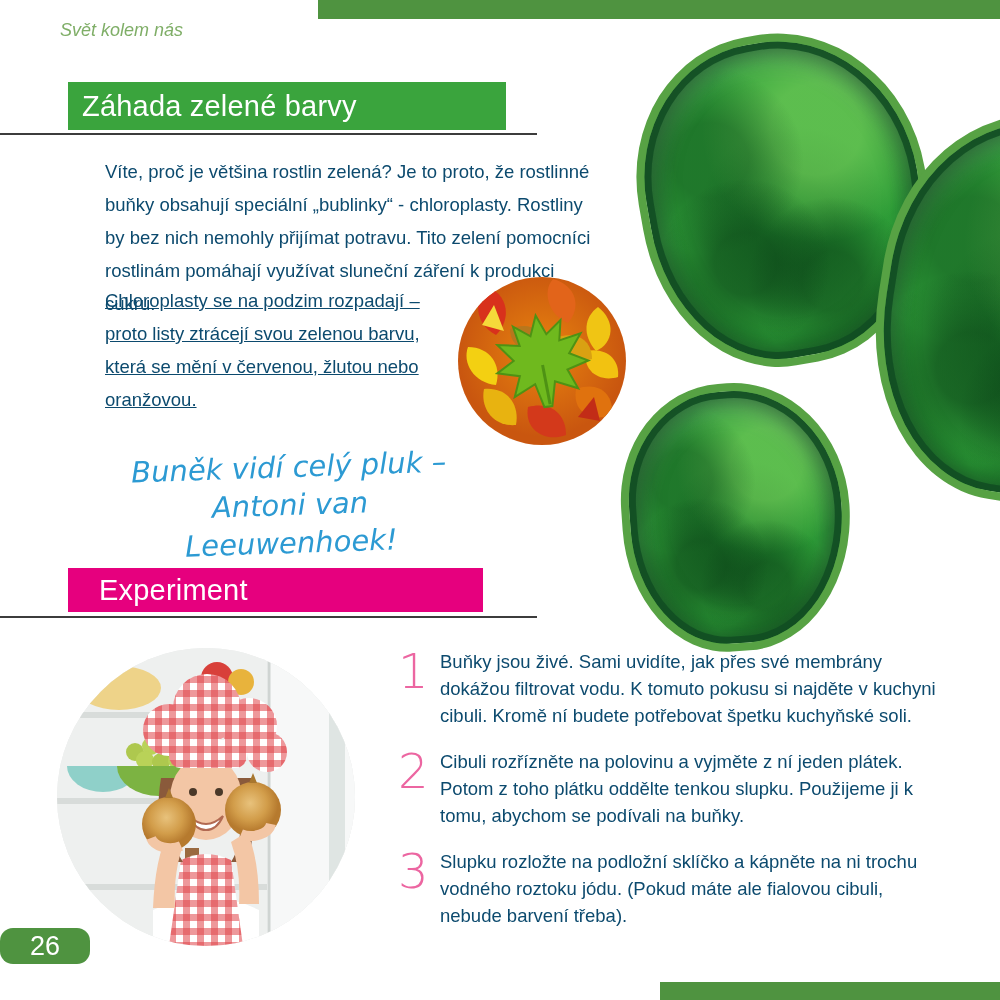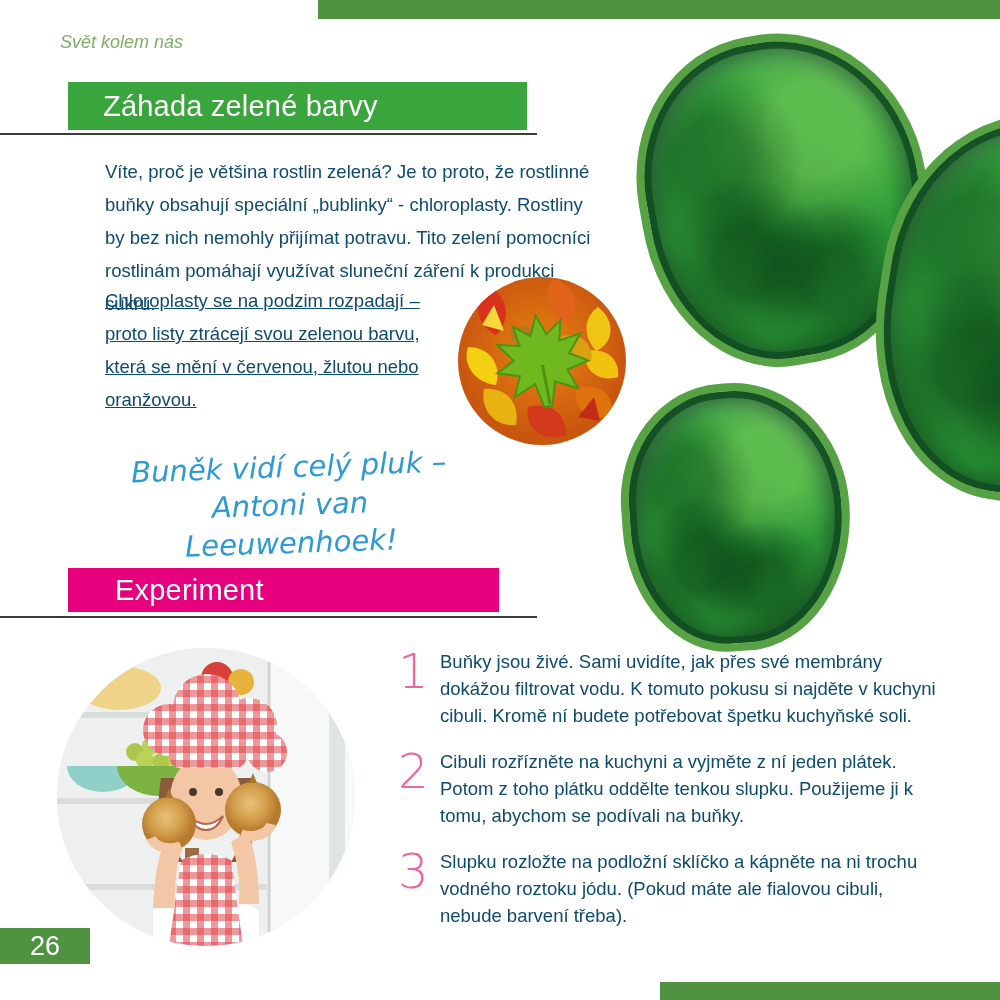--- a/index.html
+++ b/index.html
@@ -9,27 +9,27 @@
     font-family:"Liberation Sans","DejaVu Sans",sans-serif;
     -webkit-font-smoothing:antialiased;
   }
   .abs{position:absolute;}
 
   
   .bar-top{left:318px;top:0;width:682px;height:19px;background:#4f9340;}
   .bar-bottom{left:660px;top:982px;width:340px;height:18px;background:#4f9340;}
 
   
-  .series{left:60px;top:32px;font-size:18px;font-style:italic;color:#7fae67;}
+  .series{left:60px;top:20px;font-size:18px;font-style:italic;color:#7fae67;}
 
   
   .titlebar{height:48px;background:#3aa43d;color:#ffffff;display:flex;align-items:center;}
   .titlebar span{font-size:29px;letter-spacing:.2px;}
-  .titlebar-green{left:68px;top:82px;width:424px;padding-left:35px;}
-  .titlebar-pink{left:68px;top:568px;width:384px;height:44px;background:#e6007e;padding-left:47px;}
+  .titlebar-green{left:68px;top:82px;width:424px;padding-left:14px;}
+  .titlebar-pink{left:68px;top:568px;width:384px;height:44px;background:#e6007e;padding-left:31px;}
   .rule{height:2px;background:#3c3c3c;left:0;}
   .rule1{top:133px;width:537px;}
   .rule2{top:616px;width:537px;}
 
   
   .para{color:#0c4a6e;font-size:18.5px;line-height:33px;}
   .para1{left:105px;top:155px;width:500px;}
   .para2{left:105px;top:284px;width:350px;text-decoration:underline;}
 
   
@@ -54,21 +54,21 @@
     font-family:"DejaVu Sans","Liberation Sans",sans-serif;
   }
   .step-text{color:#0c4a6e;font-size:18.5px;line-height:27px;width:500px;}
   .step1{left:398px;top:648px;}
   .step2{left:398px;top:748px;}
   .step3{left:398px;top:848px;}
 
   
   .pagenum{
     left:0;top:928px;width:90px;height:36px;background:#4f9340;
-    color:#ffffff;font-size:27px;display:flex;align-items:center;justify-content:center;
+    color:#ffffff;font-size:27px;display:flex;align-items:center;justify-content:center;border-radius:13px;
   }
 
   
   .cell{
     border-radius:48% 52% 50% 46% / 46% 50% 54% 50%;
     border:8px solid #57a244;
     box-shadow:
       inset 0 0 0 7px rgba(16,76,34,.85),
       inset 0 0 22px 12px rgba(8,48,20,.55),
       inset 0 14px 30px rgba(255,255,255,.28);
@@ -207,21 +207,21 @@
     </g>
   </svg>
 </div>
 
 <div class="abs step step1">
   <div class="step-num">1</div>
   <div class="step-text">Buňky jsou živé. Sami uvidíte, jak přes své membrány dokážou filtrovat vodu. K tomuto pokusu si najděte v kuchyni cibuli. Kromě ní budete potřebovat špetku kuchyňské soli.</div>
 </div>
 <div class="abs step step2">
   <div class="step-num">2</div>
-  <div class="step-text">Cibuli rozřízněte na kuchyni a vyjměte z ní jeden plátek. Potom z toho plátku oddělte tenkou slupku. Použijeme ji k tomu, abychom se podívali na buňky.</div>
+  <div class="step-text">Cibuli rozřízněte na polovinu a vyjměte z ní jeden plátek. Potom z toho plátku oddělte tenkou slupku. Použijeme ji k tomu, abychom se podívali na buňky.</div>
 </div>
 <div class="abs step step3">
   <div class="step-num">3</div>
   <div class="step-text">Slupku rozložte na podložní sklíčko a kápněte na ni trochu vodného roztoku jódu. (Pokud máte ale fialovou cibuli, nebude barvení třeba).</div>
 </div>
 
 <div class="abs pagenum">
   <span>26</span>
 </div>
 

